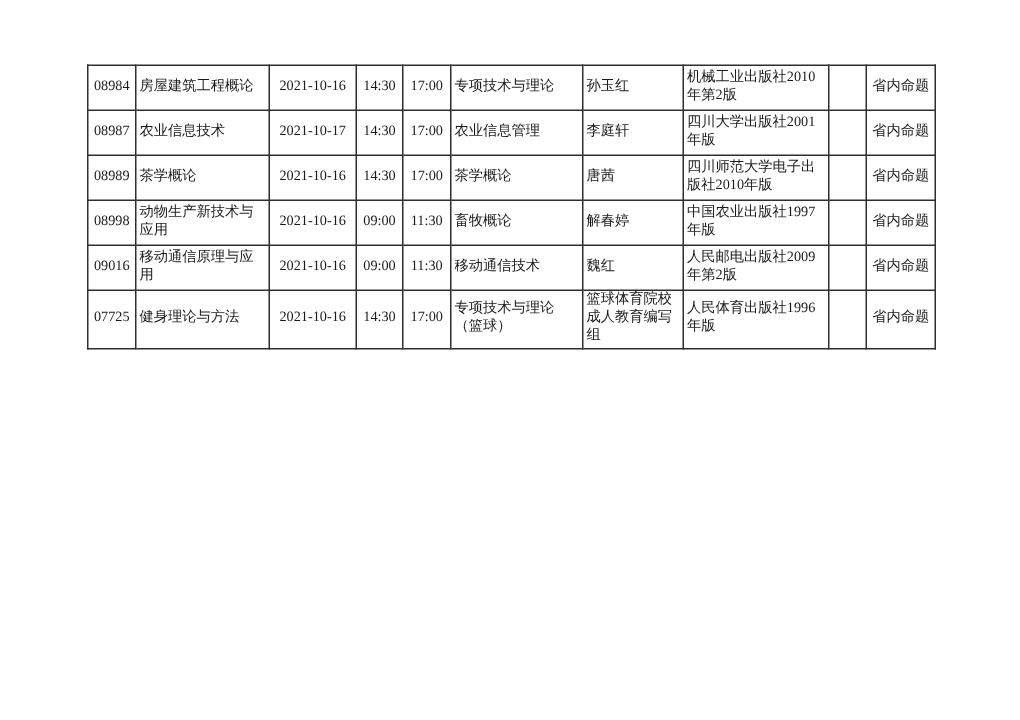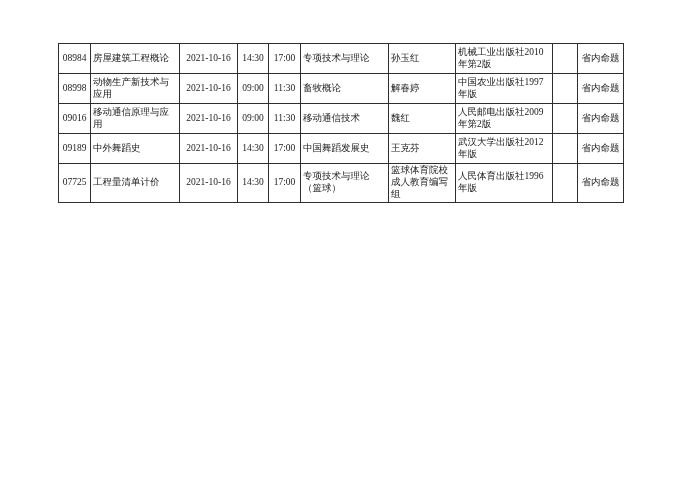--- a/index.html
+++ b/index.html
@@ -63,20 +63,44 @@
     <td class="c-center">2021-10-16</td>
     <td class="c-center">14:30</td>
     <td class="c-center">17:00</td>
     <td class="c-left">专项技术与理论</td>
     <td class="c-left">孙玉红</td>
     <td class="c-left">机械工业出版社2010年第2版</td>
     <td class="c-center"></td>
     <td class="c-center">省内命题</td>
   </tr>
         <tr>
+    <td class="c-center">08987</td>
+    <td class="c-left">农业信息技术</td>
+    <td class="c-center">2021-10-17</td>
+    <td class="c-center">14:30</td>
+    <td class="c-center">17:00</td>
+    <td class="c-left">农业信息管理</td>
+    <td class="c-left">李庭轩</td>
+    <td class="c-left">四川大学出版社2001年版</td>
+    <td class="c-center"></td>
+    <td class="c-center">省内命题</td>
+  </tr>
+        <tr>
+    <td class="c-center">08989</td>
+    <td class="c-left">茶学概论</td>
+    <td class="c-center">2021-10-16</td>
+    <td class="c-center">14:30</td>
+    <td class="c-center">17:00</td>
+    <td class="c-left">茶学概论</td>
+    <td class="c-left">唐茜</td>
+    <td class="c-left">四川师范大学电子出版社2010年版</td>
+    <td class="c-center"></td>
+    <td class="c-center">省内命题</td>
+  </tr>
+        <tr>
     <td class="c-center">08998</td>
     <td class="c-left">动物生产新技术与应用</td>
     <td class="c-center">2021-10-16</td>
     <td class="c-center">09:00</td>
     <td class="c-center">11:30</td>
     <td class="c-left">畜牧概论</td>
     <td class="c-left">解春婷</td>
     <td class="c-left">中国农业出版社1997年版</td>
     <td class="c-center"></td>
     <td class="c-center">省内命题</td>
@@ -87,34 +111,22 @@
     <td class="c-center">2021-10-16</td>
     <td class="c-center">09:00</td>
     <td class="c-center">11:30</td>
     <td class="c-left">移动通信技术</td>
     <td class="c-left">魏红</td>
     <td class="c-left">人民邮电出版社2009年第2版</td>
     <td class="c-center"></td>
     <td class="c-center">省内命题</td>
   </tr>
         <tr>
-    <td class="c-center">09189</td>
-    <td class="c-left">中外舞蹈史</td>
-    <td class="c-center">2021-10-16</td>
-    <td class="c-center">14:30</td>
-    <td class="c-center">17:00</td>
-    <td class="c-left">中国舞蹈发展史</td>
-    <td class="c-left">王克芬</td>
-    <td class="c-left">武汉大学出版社2012年版</td>
-    <td class="c-center"></td>
-    <td class="c-center">省内命题</td>
-  </tr>
-        <tr>
     <td class="c-center">07725</td>
-    <td class="c-left">工程量清单计价</td>
+    <td class="c-left">健身理论与方法</td>
     <td class="c-center">2021-10-16</td>
     <td class="c-center">14:30</td>
     <td class="c-center">17:00</td>
     <td class="c-left">专项技术与理论（篮球）</td>
     <td class="c-left">篮球体育院校成人教育编写组</td>
     <td class="c-left">人民体育出版社1996年版</td>
     <td class="c-center"></td>
     <td class="c-center">省内命题</td>
   </tr>
       </tbody>

